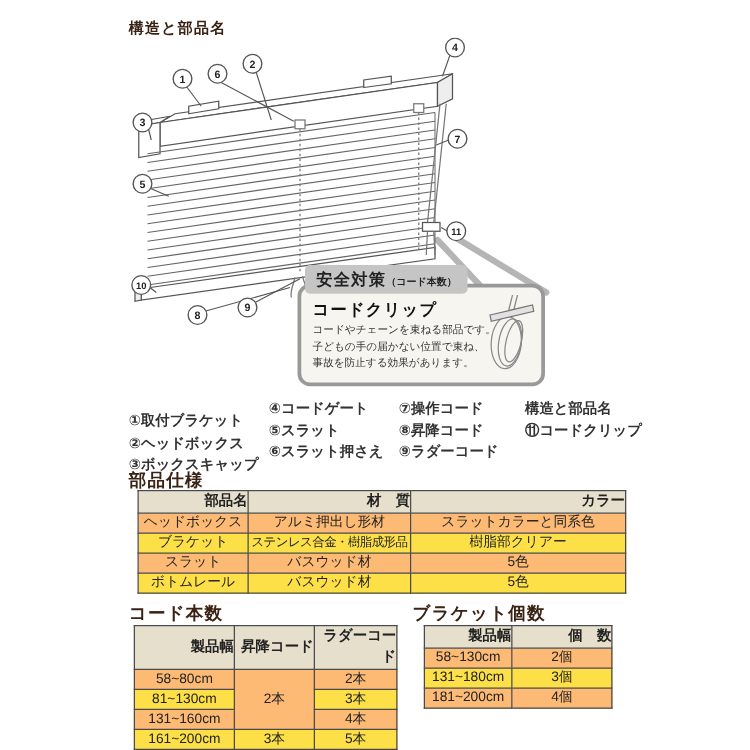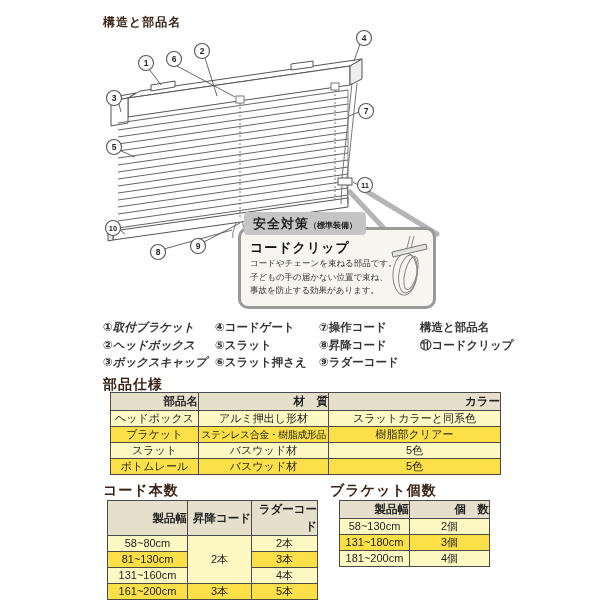--- a/index.html
+++ b/index.html
@@ -16,21 +16,21 @@
     font-size:14px;font-weight:bold;color:#3a2314;letter-spacing:1px;
   }
   
   table.tbl{border-collapse:collapse;table-layout:fixed;font-size:11px;color:#222;}
   table.tbl th{
     border:1px solid #4a4a4a;background:#e6dfcc;font-weight:bold;
     height:17px;line-height:17px;padding:0;text-align:right;font-size:11.5px;
   }
   table.tbl td{
     border:1px solid #4a4a4a;height:15px;line-height:15px;padding:0;
-    text-align:center;background:#fef9c3;
+    text-align:center;background:#fdba74;
   }
   table.tbl tr.alt td{background:#fde047;}
   td.squeeze{font-size:10px;letter-spacing:-0.5px;}
   
   .legend-col{font-size:11.5px;font-weight:600;color:#333;line-height:17.5px;white-space:nowrap;}
   
   .safety-box{
     left:238px;top:227px;width:192px;height:76px;
     border:3px solid #999;border-radius:10px;background:#f7f5f0;
   }
@@ -174,41 +174,41 @@
       <g>
           <circle cx="270" cy="155" r="7.5"></circle>
           <text x="270" y="158" stroke="none" fill="#222" font-size="7.5">11</text>
         </g>
     </g>
   </g>
 </svg>
 
 <div class="abs safety-box"></div>
 <div class="abs safety-label">
-  <span>安全対策</span><span class="note">（標準装備）</span>
+  <span>安全対策</span><span class="note">（コード本数）</span>
 </div>
 <div class="abs safety-title">コードクリップ</div>
 <div class="abs safety-desc">
   <div>コードやチェーンを束ねる部品です。</div>
   <div>子どもの手の届かない位置で束ね、</div>
   <div>事故を防止する効果があります。</div>
 </div>
 
 <svg class="abs" style="left:386px;top:236px;" width="46" height="66" viewBox="0 0 46 66">
   <g stroke="#888" fill="none">
     <line x1="24" y1="0" x2="21" y2="12"></line>
     <line x1="28" y1="0" x2="25" y2="12"></line>
     <ellipse cx="19" cy="38" rx="12" ry="21" transform="rotate(4 19 38)"></ellipse>
     <ellipse cx="22" cy="38" rx="9" ry="19" transform="rotate(9 22 38)"></ellipse>
     <ellipse cx="25" cy="37" rx="6" ry="17" transform="rotate(14 25 37)"></ellipse>
     <polygon points="6,16 40,8 41,13 7,21" fill="#e2e2e2" stroke="#777"></polygon>
   </g>
 </svg>
 
-<div class="abs legend-col" style="left:103px;top:319px;font-style:italic;">
+<div class="abs legend-col" style="left:103px;top:329px;">
   <div>①取付ブラケット</div>
   <div>②ヘッドボックス</div>
   <div>③ボックスキャップ</div>
 </div>
 <div class="abs legend-col" style="left:215px;top:319px;">
   <div>④コードゲート</div>
   <div>⑤スラット</div>
   <div>⑥スラット押さえ</div>
 </div>
 <div class="abs legend-col" style="left:319px;top:319px;">

